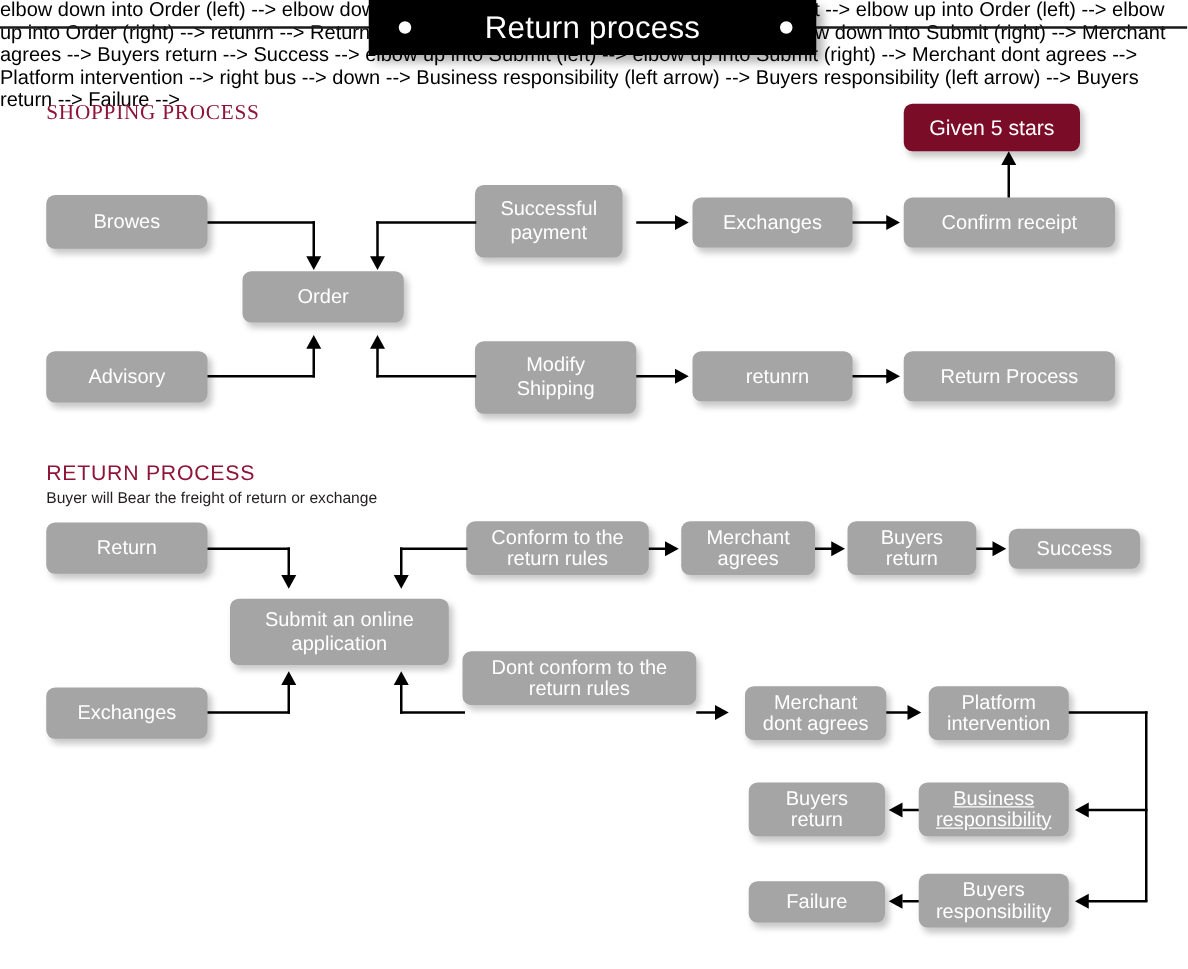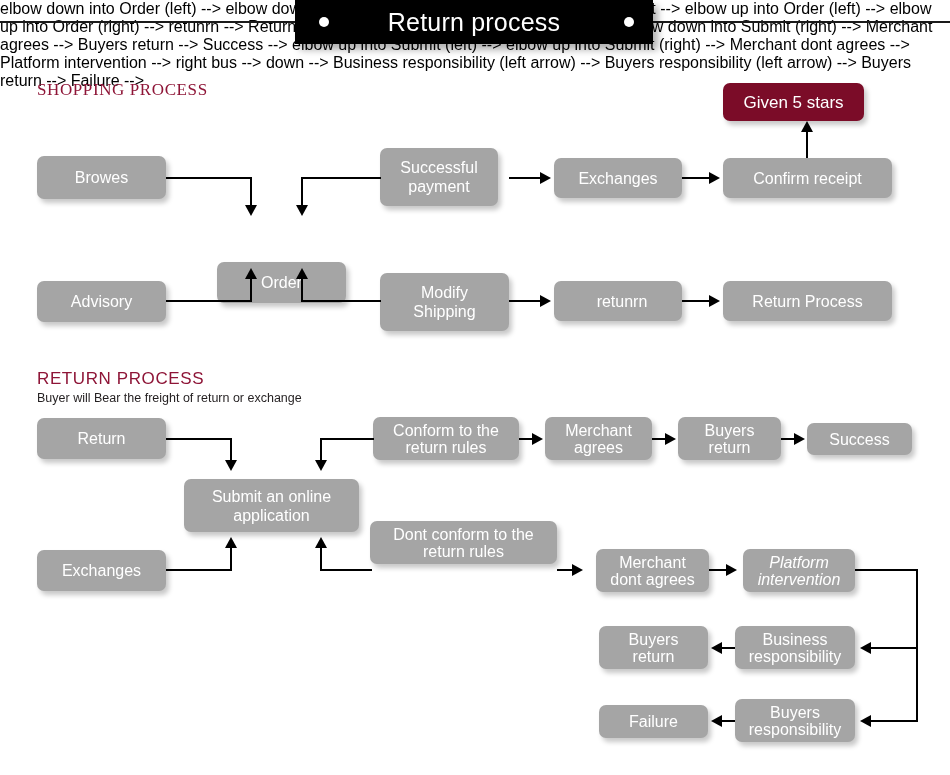--- a/index.html
+++ b/index.html
@@ -154,21 +154,21 @@
 
   <div class="node" style="left:37px; top:156px; width:129px; height:43px;">Browes</div>
 
   <div class="node" style="left:380px; top:148px; width:118px; height:58px;">Successful
 payment</div>
 
   <div class="node" style="left:554px; top:158px; width:128px; height:40px;">Exchanges</div>
 
   <div class="node" style="left:723px; top:158px; width:169px; height:40px;">Confirm receipt</div>
 
-  <div class="node" style="left:217px; top:217px; width:129px; height:41px;margin-top:45px;">Order</div>
+  <div class="node" style="left:194px; top:217px; width:129px; height:41px;">Order</div>
 
   <div class="node" style="left:37px; top:281px; width:129px; height:41px;">Advisory</div>
 
   <div class="node" style="left:380px; top:273px; width:129px; height:58px;">Modify
 Shipping</div>
 
   <div class="node" style="left:554px; top:281px; width:128px; height:40px;padding-left:12px;">retunrn</div>
 
   <div class="node" style="left:723px; top:281px; width:169px; height:40px;">Return Process</div>
 
@@ -235,27 +235,27 @@
 application</div>
 
   <div class="node" style="left:37px; top:550px; width:129px; height:41px;">Exchanges</div>
 
   <div class="node tight" style="left:370px; top:521px; width:187px; height:43px;">Dont conform to the
 return rules</div>
 
   <div class="node tight" style="left:596px; top:549px; width:113px; height:43px;">Merchant
 dont agrees</div>
 
-  <div class="node tight" style="left:743px; top:549px; width:112px; height:43px;font-style:italic;">Platform
+  <div class="node tight" style="left:743px; top:549px; width:112px; height:43px;">Platform
 intervention</div>
 
   <div class="node tight" style="left:599px; top:626px; width:109px; height:43px;">Buyers
 return</div>
 
-  <div class="node tight" style="left:735px; top:626px; width:120px; height:43px;">Business
+  <div class="node tight" style="left:735px; top:626px; width:120px; height:43px;text-decoration:underline;">Business
 responsibility</div>
 
   <div class="node" style="left:599px; top:705px; width:109px; height:33px;">Failure</div>
 
   <div class="node tight" style="left:735px; top:699px; width:120px; height:43px;">Buyers
 responsibility</div>
 
   
    elbow down into Submit (left) --&gt;
   <div class="ln h" style="left:166px; top:438px; width:66px;"></div>

